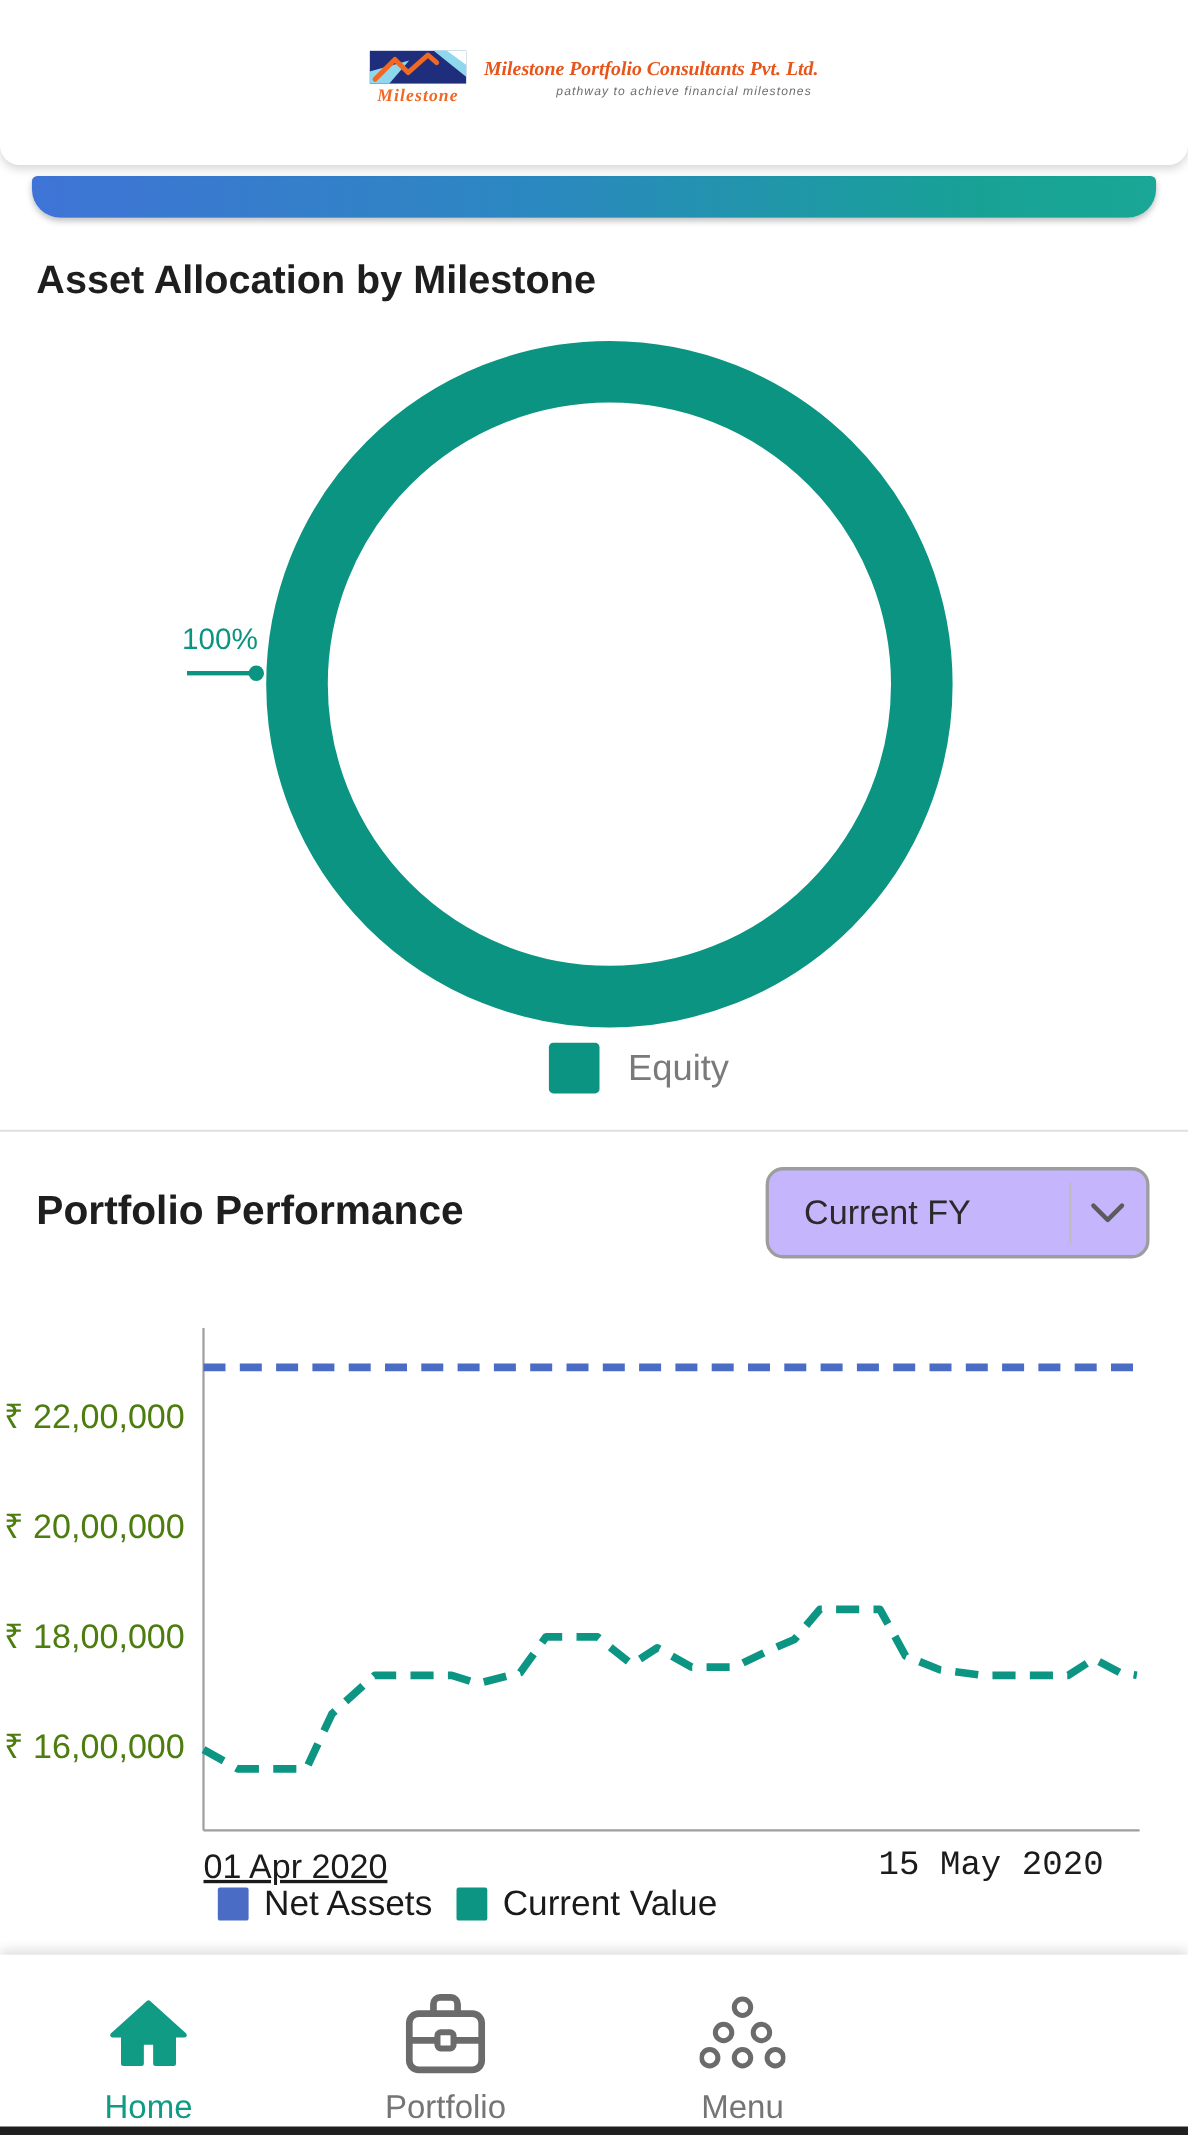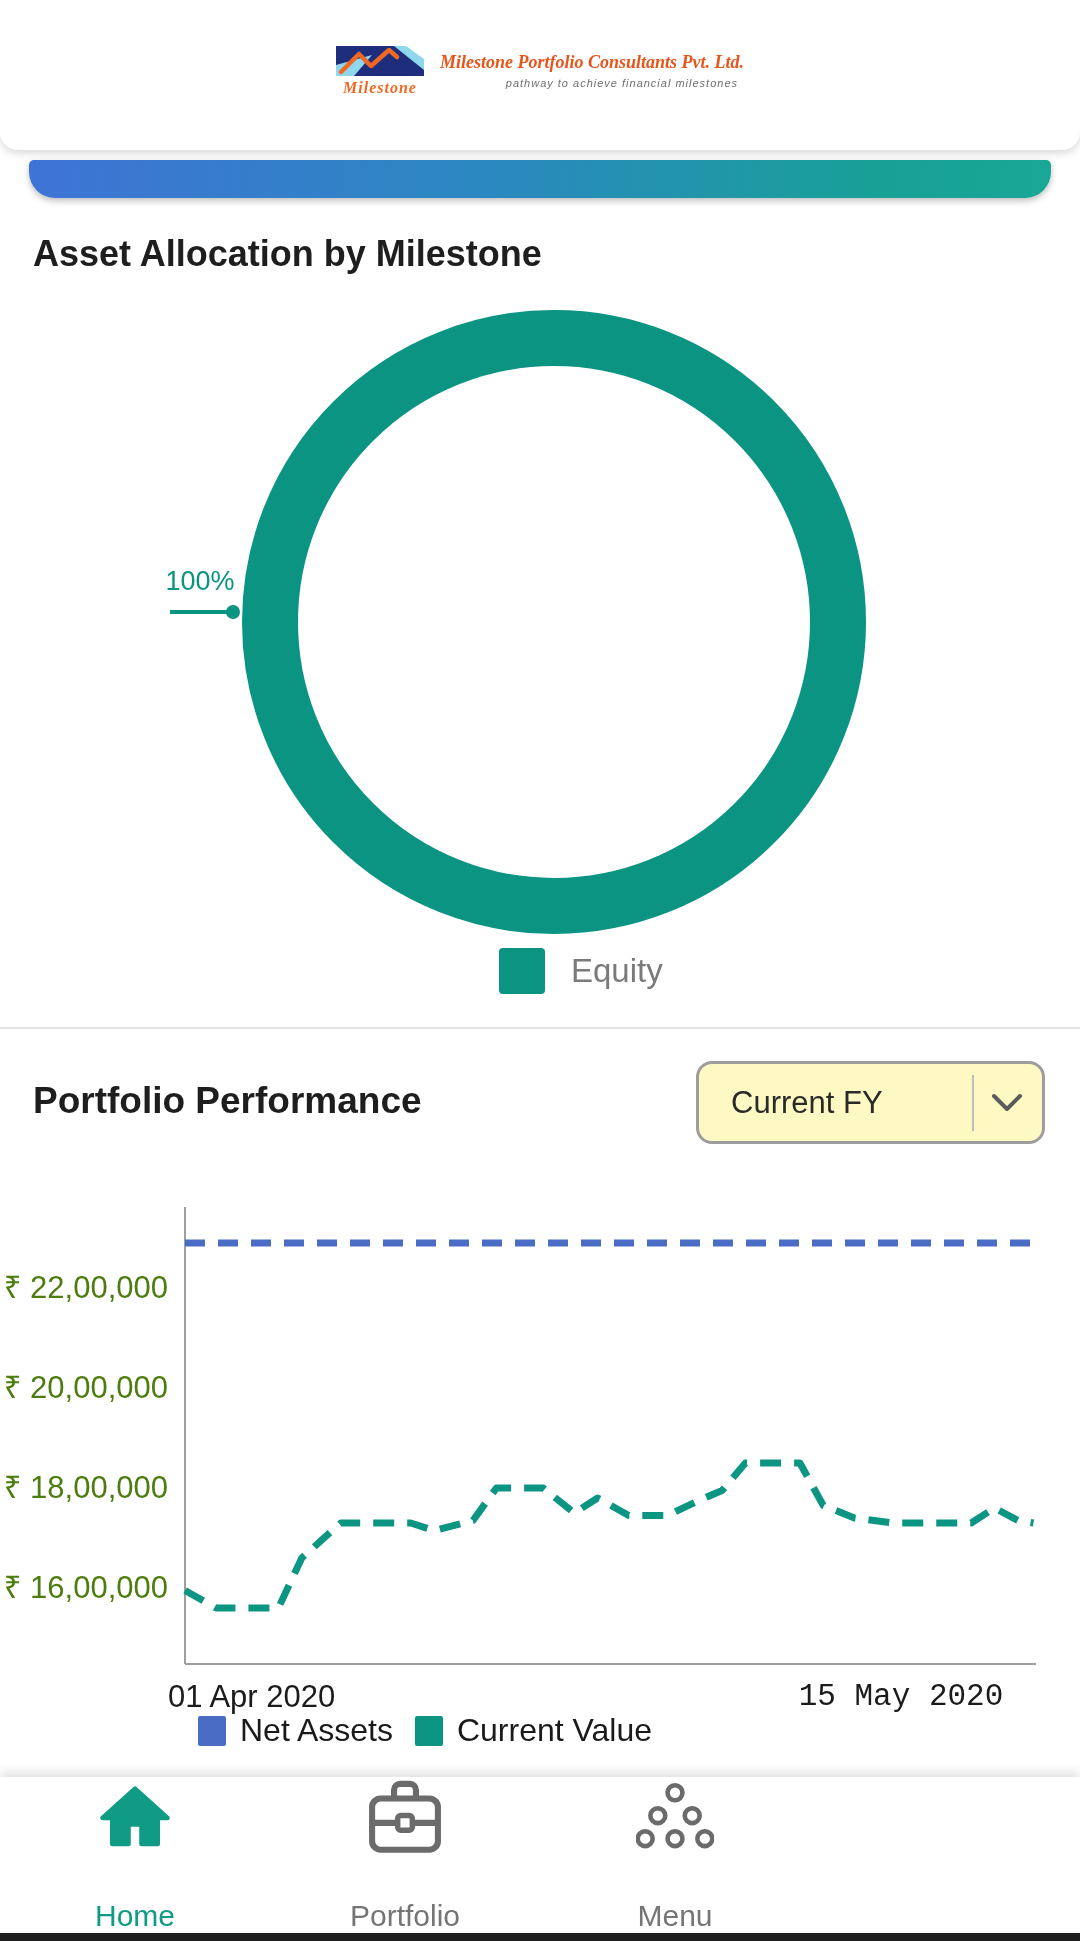--- a/index.html
+++ b/index.html
@@ -47,42 +47,42 @@
   .callout-label{ position:absolute; left:158px; top:566px; width:84px; text-align:center;
                   font-size:27px; font-weight:500; color:#0b9481; }
   .alloc-legend { position:absolute; left:499px; top:948px; display:flex; align-items:center; }
   .alloc-legend .sq { width:46px; height:46px; border-radius:4px; }
   .alloc-legend .lbl { margin-left:26px; font-size:33px; color:#7a7a7a; }
   
   .section-divider { position:absolute; left:0; top:1027px; width:1080px; height:2px; background:#e2e2e2; }
   
   .period-select {
     position:absolute; left:696px; top:1061px; width:349px; height:83px;
-    background:#fef9c3; border:3px solid #9d9d9d; border-radius:16px;
+    background:#c4b5fd; border:3px solid #9d9d9d; border-radius:16px;
     display:flex; align-items:center; cursor:pointer;
   }
   .period-select .value { margin-left:32px; font-size:31px; color:#2a2a2a; flex:1; }
   .period-select .vdiv { width:2px; height:56px; background:#bdbdbd; }
   .period-select .chev { margin:0 18px 0 16px; }
   
   #perf-chart { position:absolute; left:0; top:1207px; }
   .ytick { position:absolute; left:0; width:168px; text-align:right;
            font-size:31px; color:#4d7c0f; height:40px; line-height:40px; }
   .xtick { position:absolute; top:1679px; font-size:31px; color:#1b1b1b; white-space:nowrap; }
   #chart-legend { position:absolute; left:198px; top:1712px; display:flex; align-items:center; gap:22px; }
   #chart-legend .item { display:flex; align-items:center; gap:14px; }
   #chart-legend .sq { width:28px; height:30px; border-radius:2px; }
   #chart-legend .lbl { font-size:32px; color:#1a1a1a; }
   
   .bottom-nav {
     position:absolute; left:0; top:1777px; width:1080px; height:156px; background:#fff;
     box-shadow:0 -4px 10px rgba(0,0,0,.13); display:flex; z-index:6;
   }
   .nav-item { width:270px; display:flex; flex-direction:column; align-items:center;
-              justify-content:space-between; padding-top:0; cursor:pointer; }
+              justify-content:flex-end; padding-top:0; cursor:pointer; }
   .nav-item .nav-label { font-size:30px; color:#757575; margin-top:8px; }
   .nav-item.active .nav-label { color:#0f9b84; }
   .sys-bar { position:absolute; left:0; top:1933px; width:1080px; height:8px; background:#202020; }
 </style>
 </head>
 <body>
 
 <header class="app-header">
   <div class="logo-row">
     <div class="logo-mark">
@@ -135,21 +135,21 @@
   <path id="net-assets-line" fill="none" stroke-width="7" stroke-dasharray="20 13" d="M 185 36 H 1030" stroke="#4a6cc4"></path>
   <polyline id="current-value-line" fill="none" stroke-width="7" stroke-dasharray="21 13" stroke-linejoin="round" points="185.0,383.5 216.1,401.0 278.4,401.0 301.8,351.0 340.7,316.0 410.7,316.0 434.1,323.5 473.0,313.5 496.4,281.0 543.1,281.0 574.2,306.0 597.6,291.0 628.7,308.5 667.6,308.5 698.7,293.5 722.1,283.5 745.4,256.0 799.9,256.0 823.3,298.5 854.4,311.0 893.3,316.0 971.2,316.0 994.5,301.0 1017.9,313.5 1033.5,316.0" stroke="#0c9583"></polyline>
 </svg>
 <div id="y-ticks">
     <div class="ytick" style="top: 1268px;">₹ 22,00,000</div>
     <div class="ytick" style="top: 1368px;">₹ 20,00,000</div>
     <div class="ytick" style="top: 1468px;">₹ 18,00,000</div>
     <div class="ytick" style="top: 1568px;">₹ 16,00,000</div>
   </div>
 <div id="x-ticks">
-    <div class="xtick" style="left: 168px;">01 Apr 2020</div>
+    <div class="xtick" style="left: 185px; text-decoration: underline;">01 Apr 2020</div>
     <div class="xtick" style="left: 901px; transform: translateX(-50%); font-family: Liberation Mono, monospace;">15 May 2020</div>
   </div>
 <div id="chart-legend">
     <div class="item">
       <span class="sq" style="background: rgb(74, 108, 196);"></span>
       <span class="lbl">Net Assets</span>
     </div>
     <div class="item">
       <span class="sq" style="background: rgb(12, 149, 131);"></span>
       <span class="lbl">Current Value</span>

